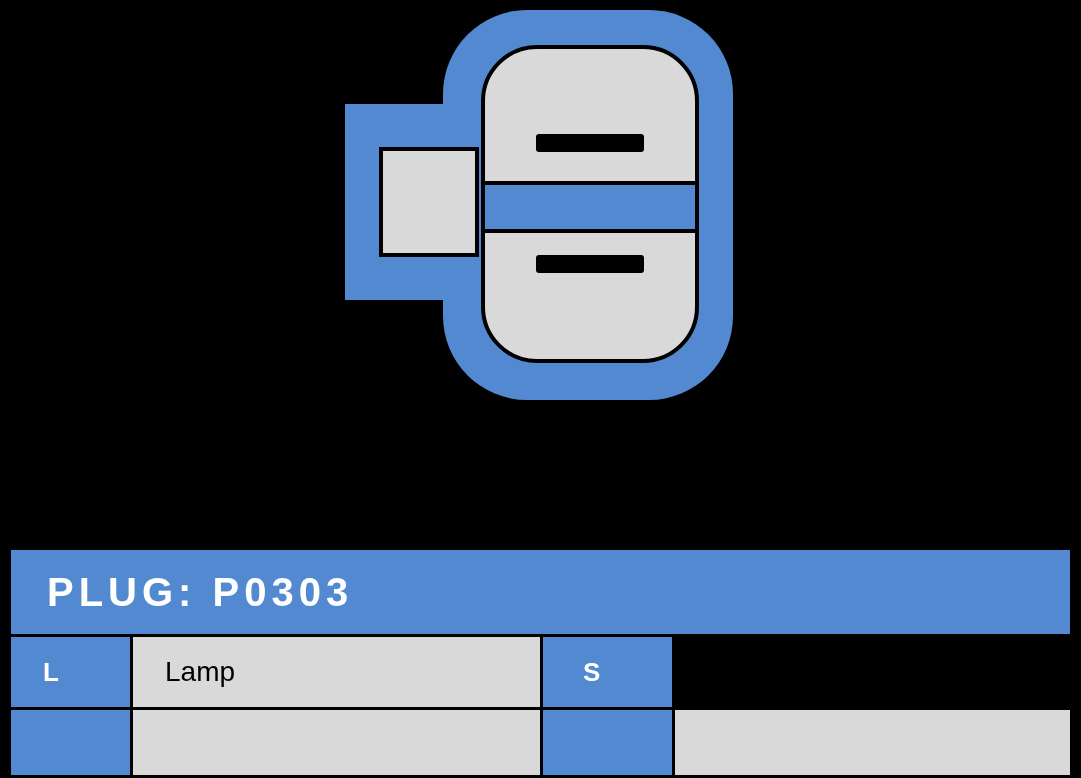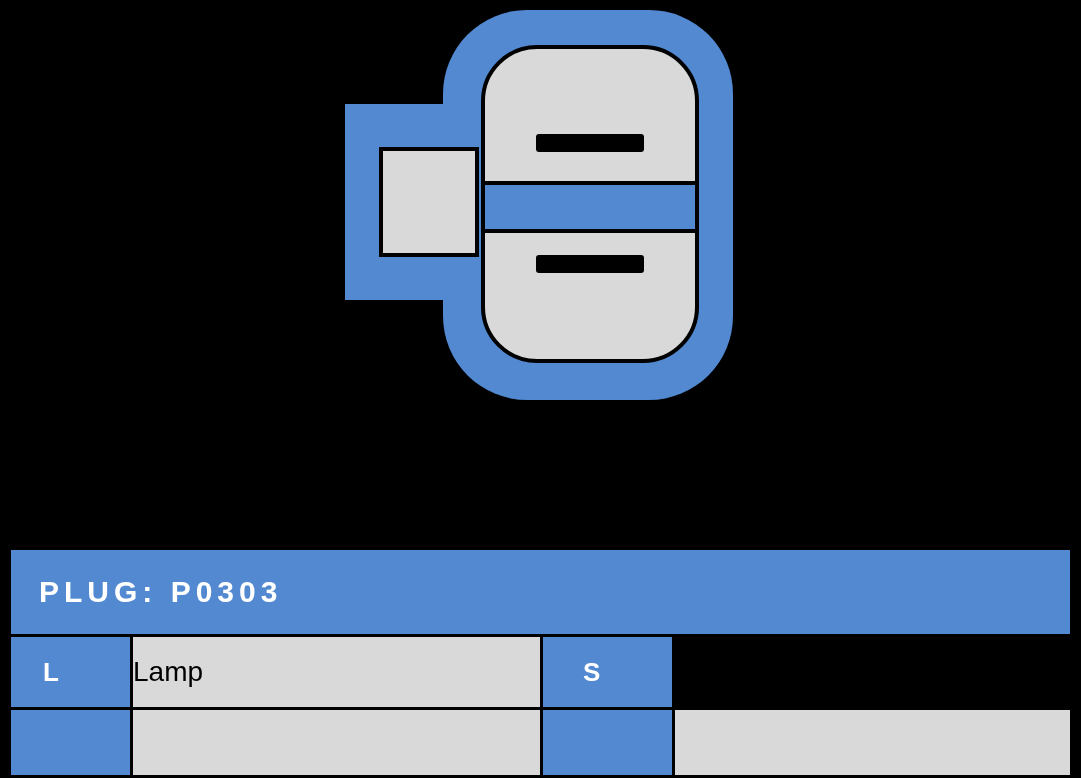--- a/index.html
+++ b/index.html
@@ -58,24 +58,24 @@
     border:3px solid var(--black);
     box-sizing:border-box;
     display:flex;flex-direction:column;
     background:var(--black);
   }
   .thead{
     height:87px;flex:0 0 87px;
     background:var(--blue);
     border-bottom:3px solid var(--black);
     display:flex;align-items:center;
-    padding-left:28px;
+    padding-left:36px;
     color:var(--white);
     font-weight:bold;
-    font-size:30px;
+    font-size:40px;
     letter-spacing:5px;
     box-sizing:border-box;
   }
   .trow{
     display:grid;
     grid-template-columns:122px 410px 132px 1fr;
   }
   .trow.r1{height:70px;flex:0 0 70px;border-bottom:3px solid var(--black);}
   .trow.r2{flex:1;}
   .cell{
@@ -89,20 +89,21 @@
     font-weight:bold;
     font-size:26px;
     padding-left:32px;
     border-right:3px solid var(--black);
   }
   .cell.key.s{padding-left:40px;}
   .cell.val{
     background:var(--gray);
     color:var(--black);
     font-size:28px;
+    padding-left:32px;
   }
   .cell.val.mid{border-right:3px solid var(--black);}
 </style>
 </head>
 <body>
 
 <div class="connector">
   <div class="tab-blue"></div>
   <div class="body-blue"></div>
   <div class="tab-notch"></div>

